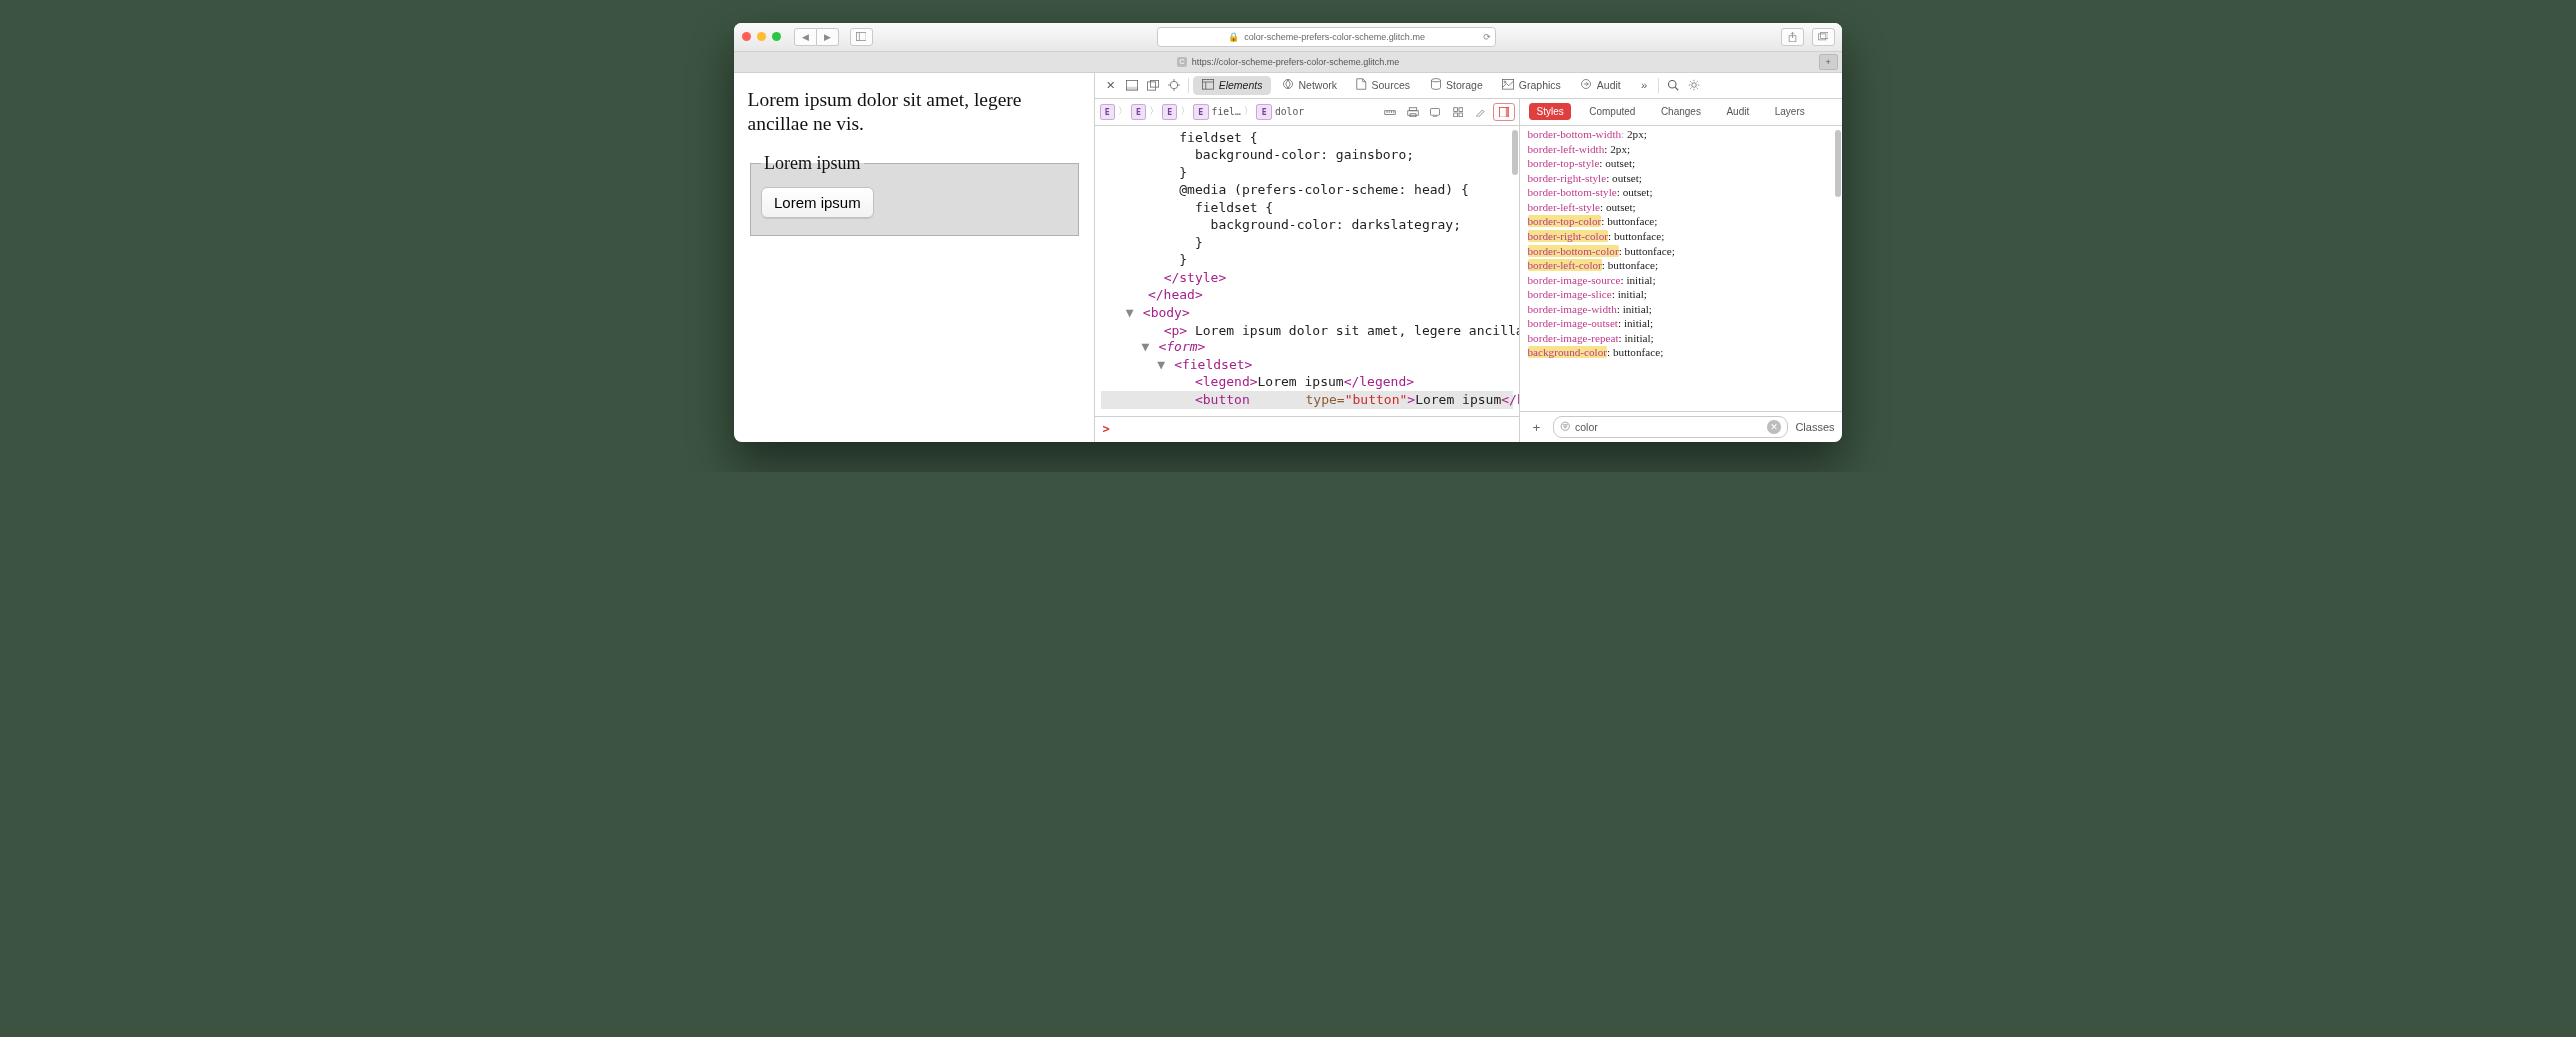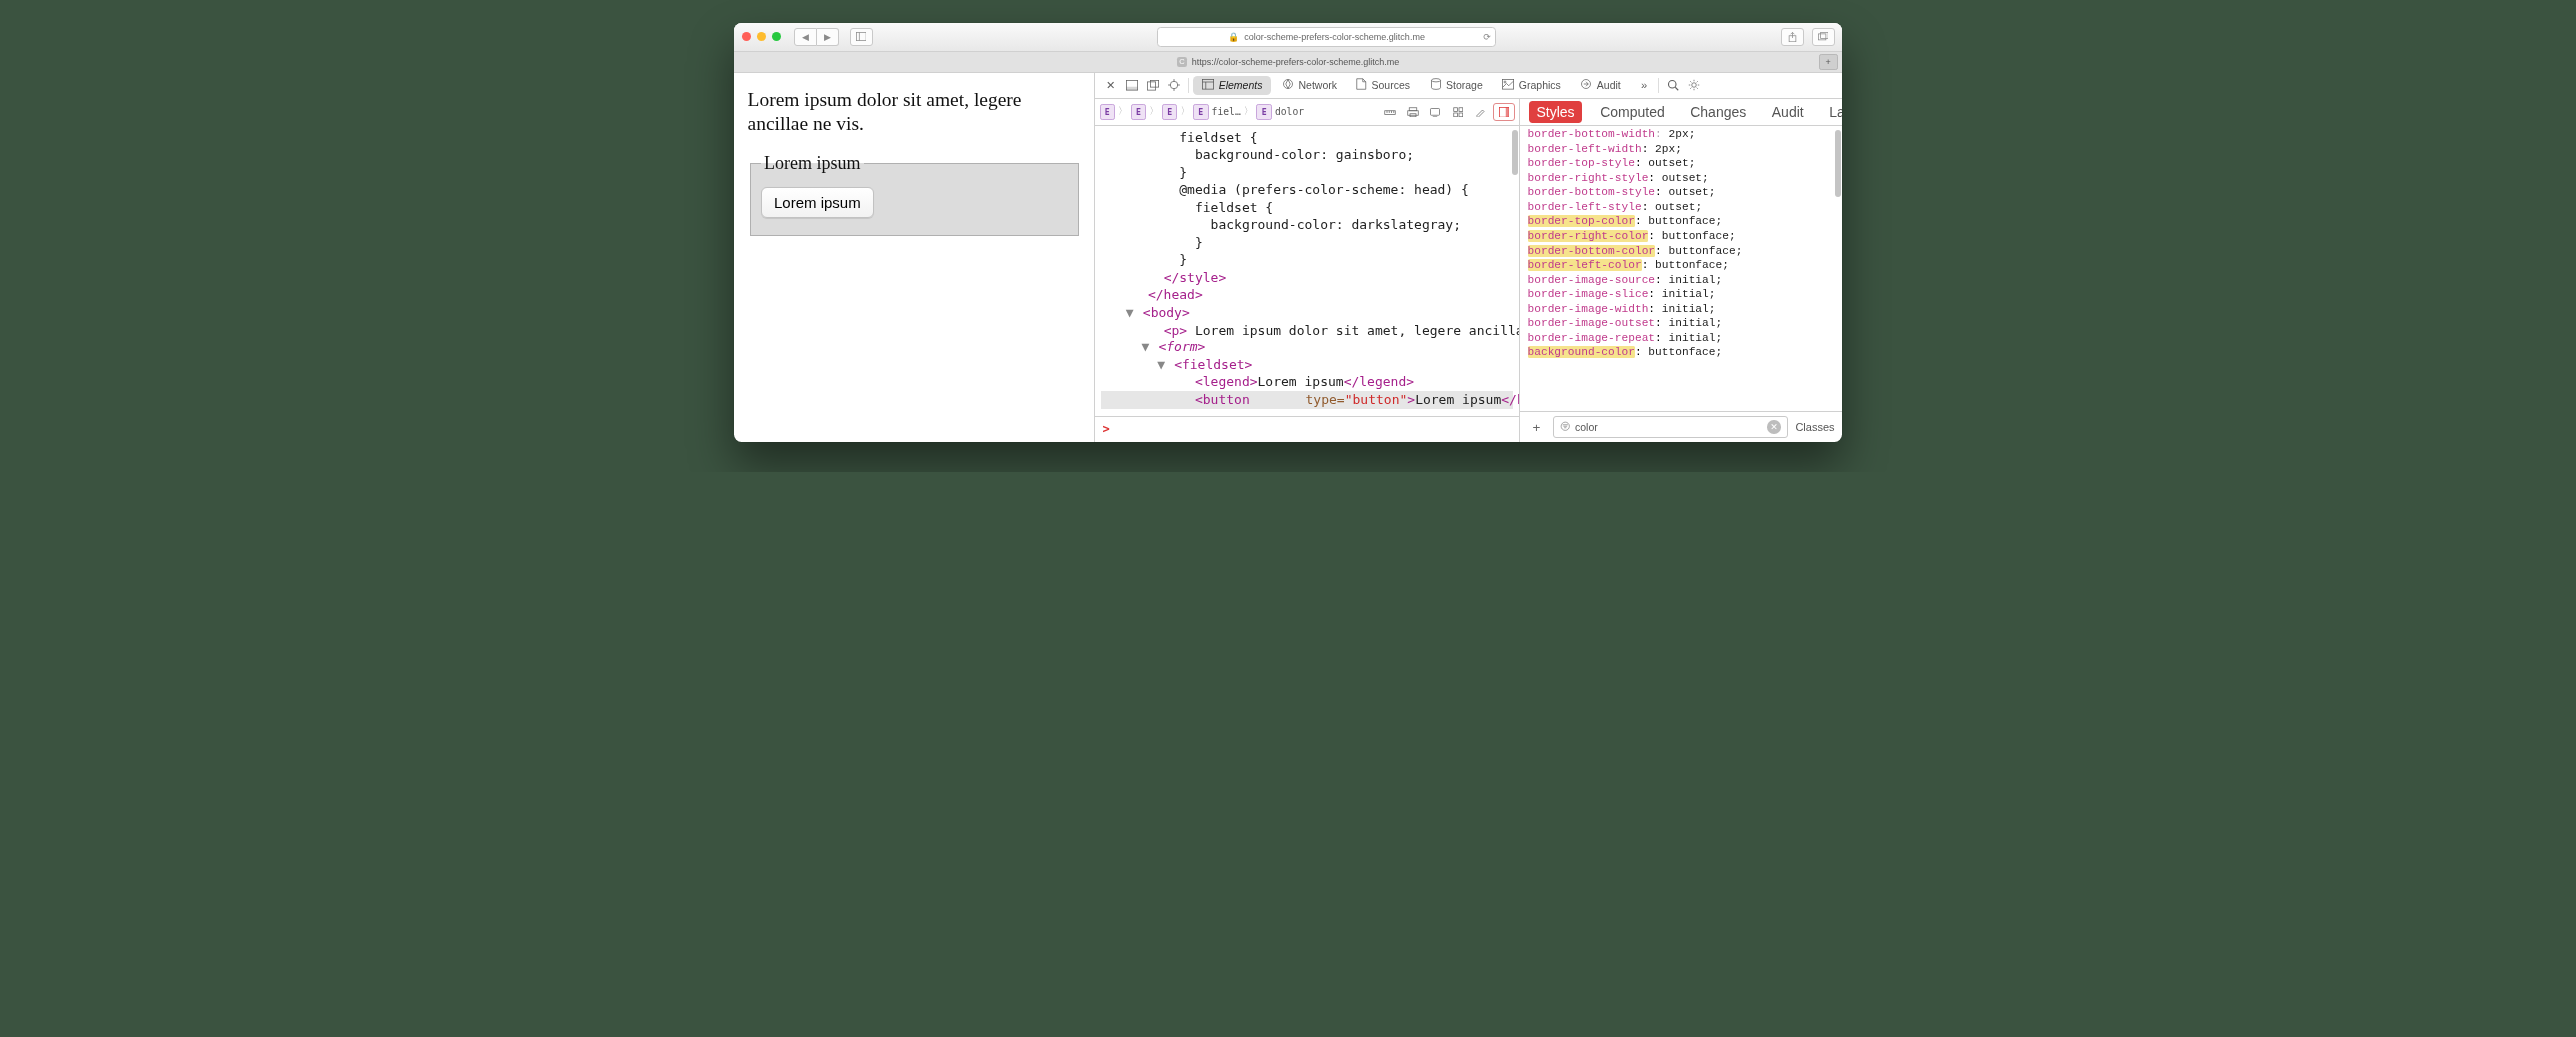--- a/index.html
+++ b/index.html
@@ -103,38 +103,38 @@
   .domview .sel{background:#e6e6e6;}
   .domview .dollar{color:#9a9a9a;}
   .scrollhint{position:absolute;right:1.5px;top:4.5px;width:6px;height:45px;
     background:#c4c4c4;border-radius:3px;}
   .console-strip{height:25.5px;border-top:0.7px solid var(--border);display:flex;
     align-items:center;padding:0 7.5px;color:#d33;font-family:var(--mono);
     font-weight:700;font-size:12px;}
   
   .col-styles{width:322px;display:flex;flex-direction:column;min-width:0;}
   .styles-tabs{height:25.5px;border-bottom:0.7px solid var(--border);display:flex;
-    align-items:center;gap:10.5px;padding:0 9px;font-size:14px;color:#555;}
+    align-items:center;gap:10.5px;padding:0 9px;font-size:10px;color:#555;}
   .styles-tabs .stab{padding:3px 7.5px;border-radius:3.7px;}
   .styles-tabs .stab.active{background:var(--btn-red);color:#fff;}
-  .styles-list{flex:1;overflow:auto;font-family:Liberation Mono, monospace;font-size:11.2px;
+  .styles-list{flex:1;overflow:auto;font-family:Liberation Serif, serif;font-size:11.2px;
     line-height:1.3;padding:1.5px 7.5px;position:relative;}
   .prop{white-space:nowrap;}
   .pn{color:var(--css-prop);}
   .pn.hl{background:var(--hl);border-radius:1.5px;}
   .pv{color:#222;}
   .semi{color:#222;}
   .struck{color:#b7a8b3;}
   .styles-list .scrollhint2{position:absolute;right:1.5px;top:4.5px;width:6px;height:67px;
     background:#c4c4c4;border-radius:3px;}
   .styles-foot{height:30px;border-top:0.7px solid var(--border);display:flex;
     align-items:center;gap:7.5px;padding:0 7.5px;}
   .styles-foot .plusb{width:18px;height:18px;border-radius:3px;color:#666;
     display:flex;align-items:center;justify-content:center;font-size:13.5px;}
-  .filterbox{flex:1;height:19.5px;border:0.7px solid #c9c9c9;border-radius:3px;
+  .filterbox{flex:1;height:19.5px;border:0.7px solid #c9c9c9;border-radius:9px;
     display:flex;align-items:center;padding:0 6px;gap:4.5px;color:#555;
     font-size:10.5px;background:#fff;}
   .filterbox .clear{margin-left:auto;width:13.5px;height:13.5px;border-radius:50%;
     background:#bdbdbd;color:#fff;display:flex;align-items:center;
     justify-content:center;font-size:9px;}
   .classes{font-size:11px;color:#555;}
   [data-interactable="true"]{cursor:pointer;}
 </style>
 </head>
 <body>

